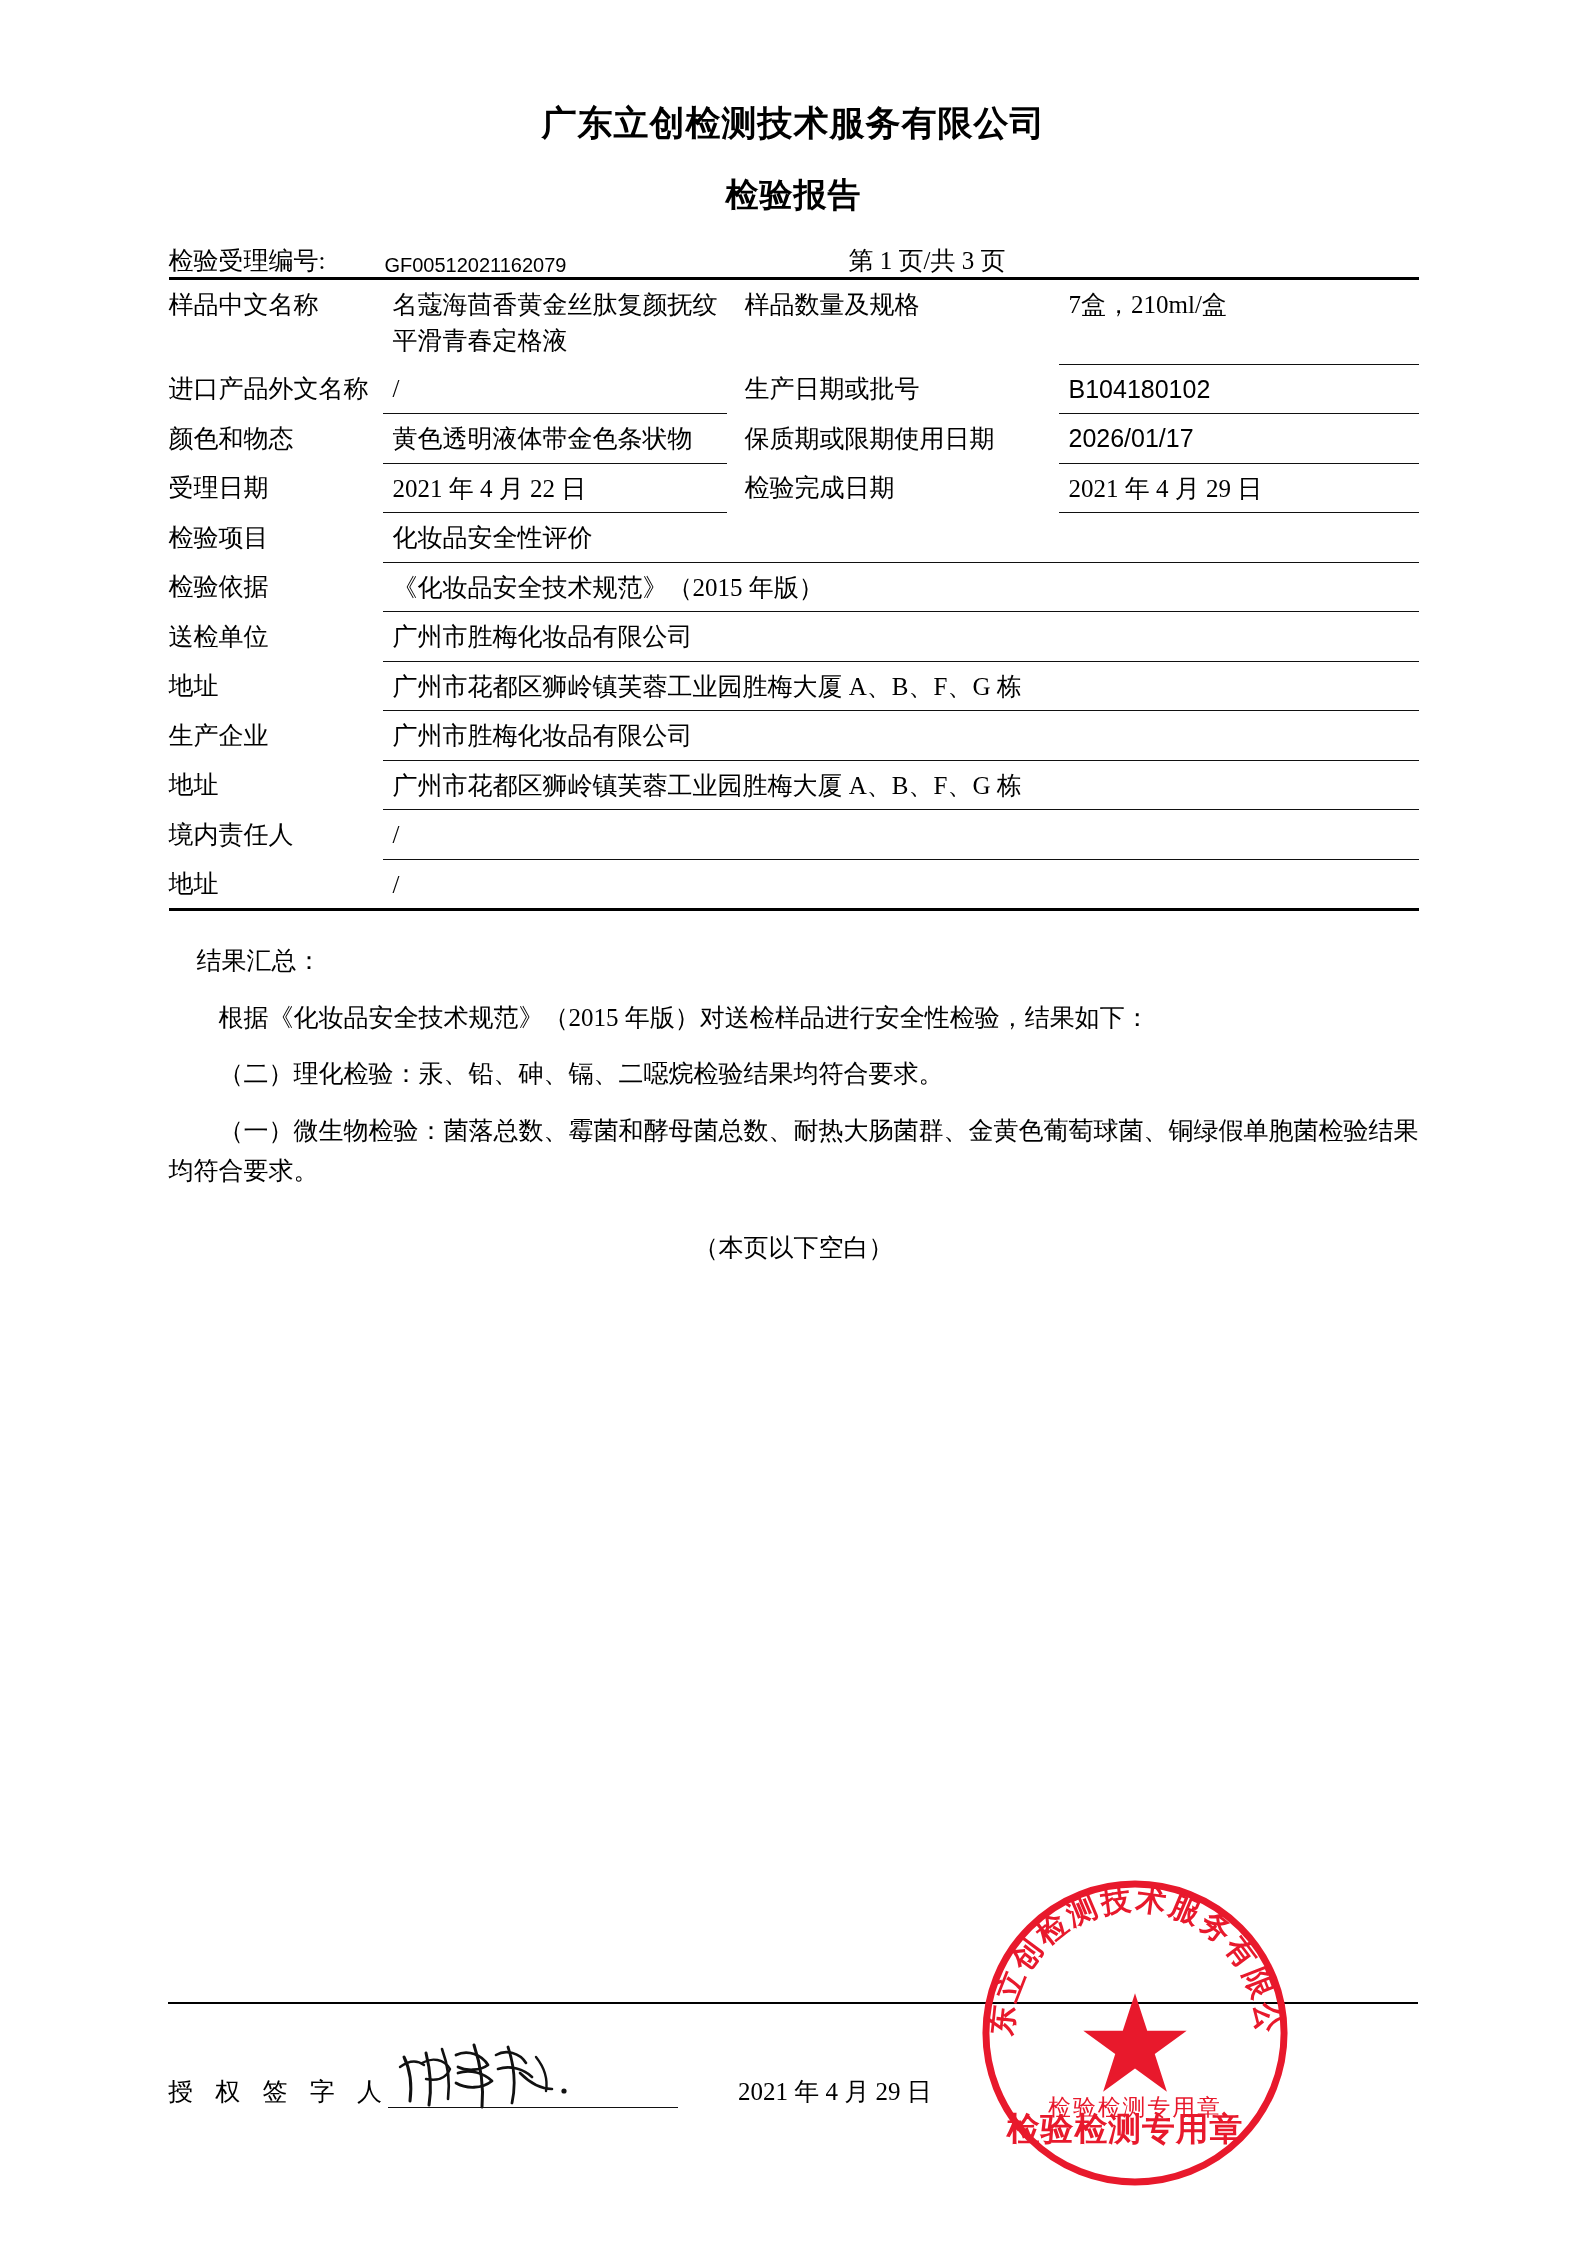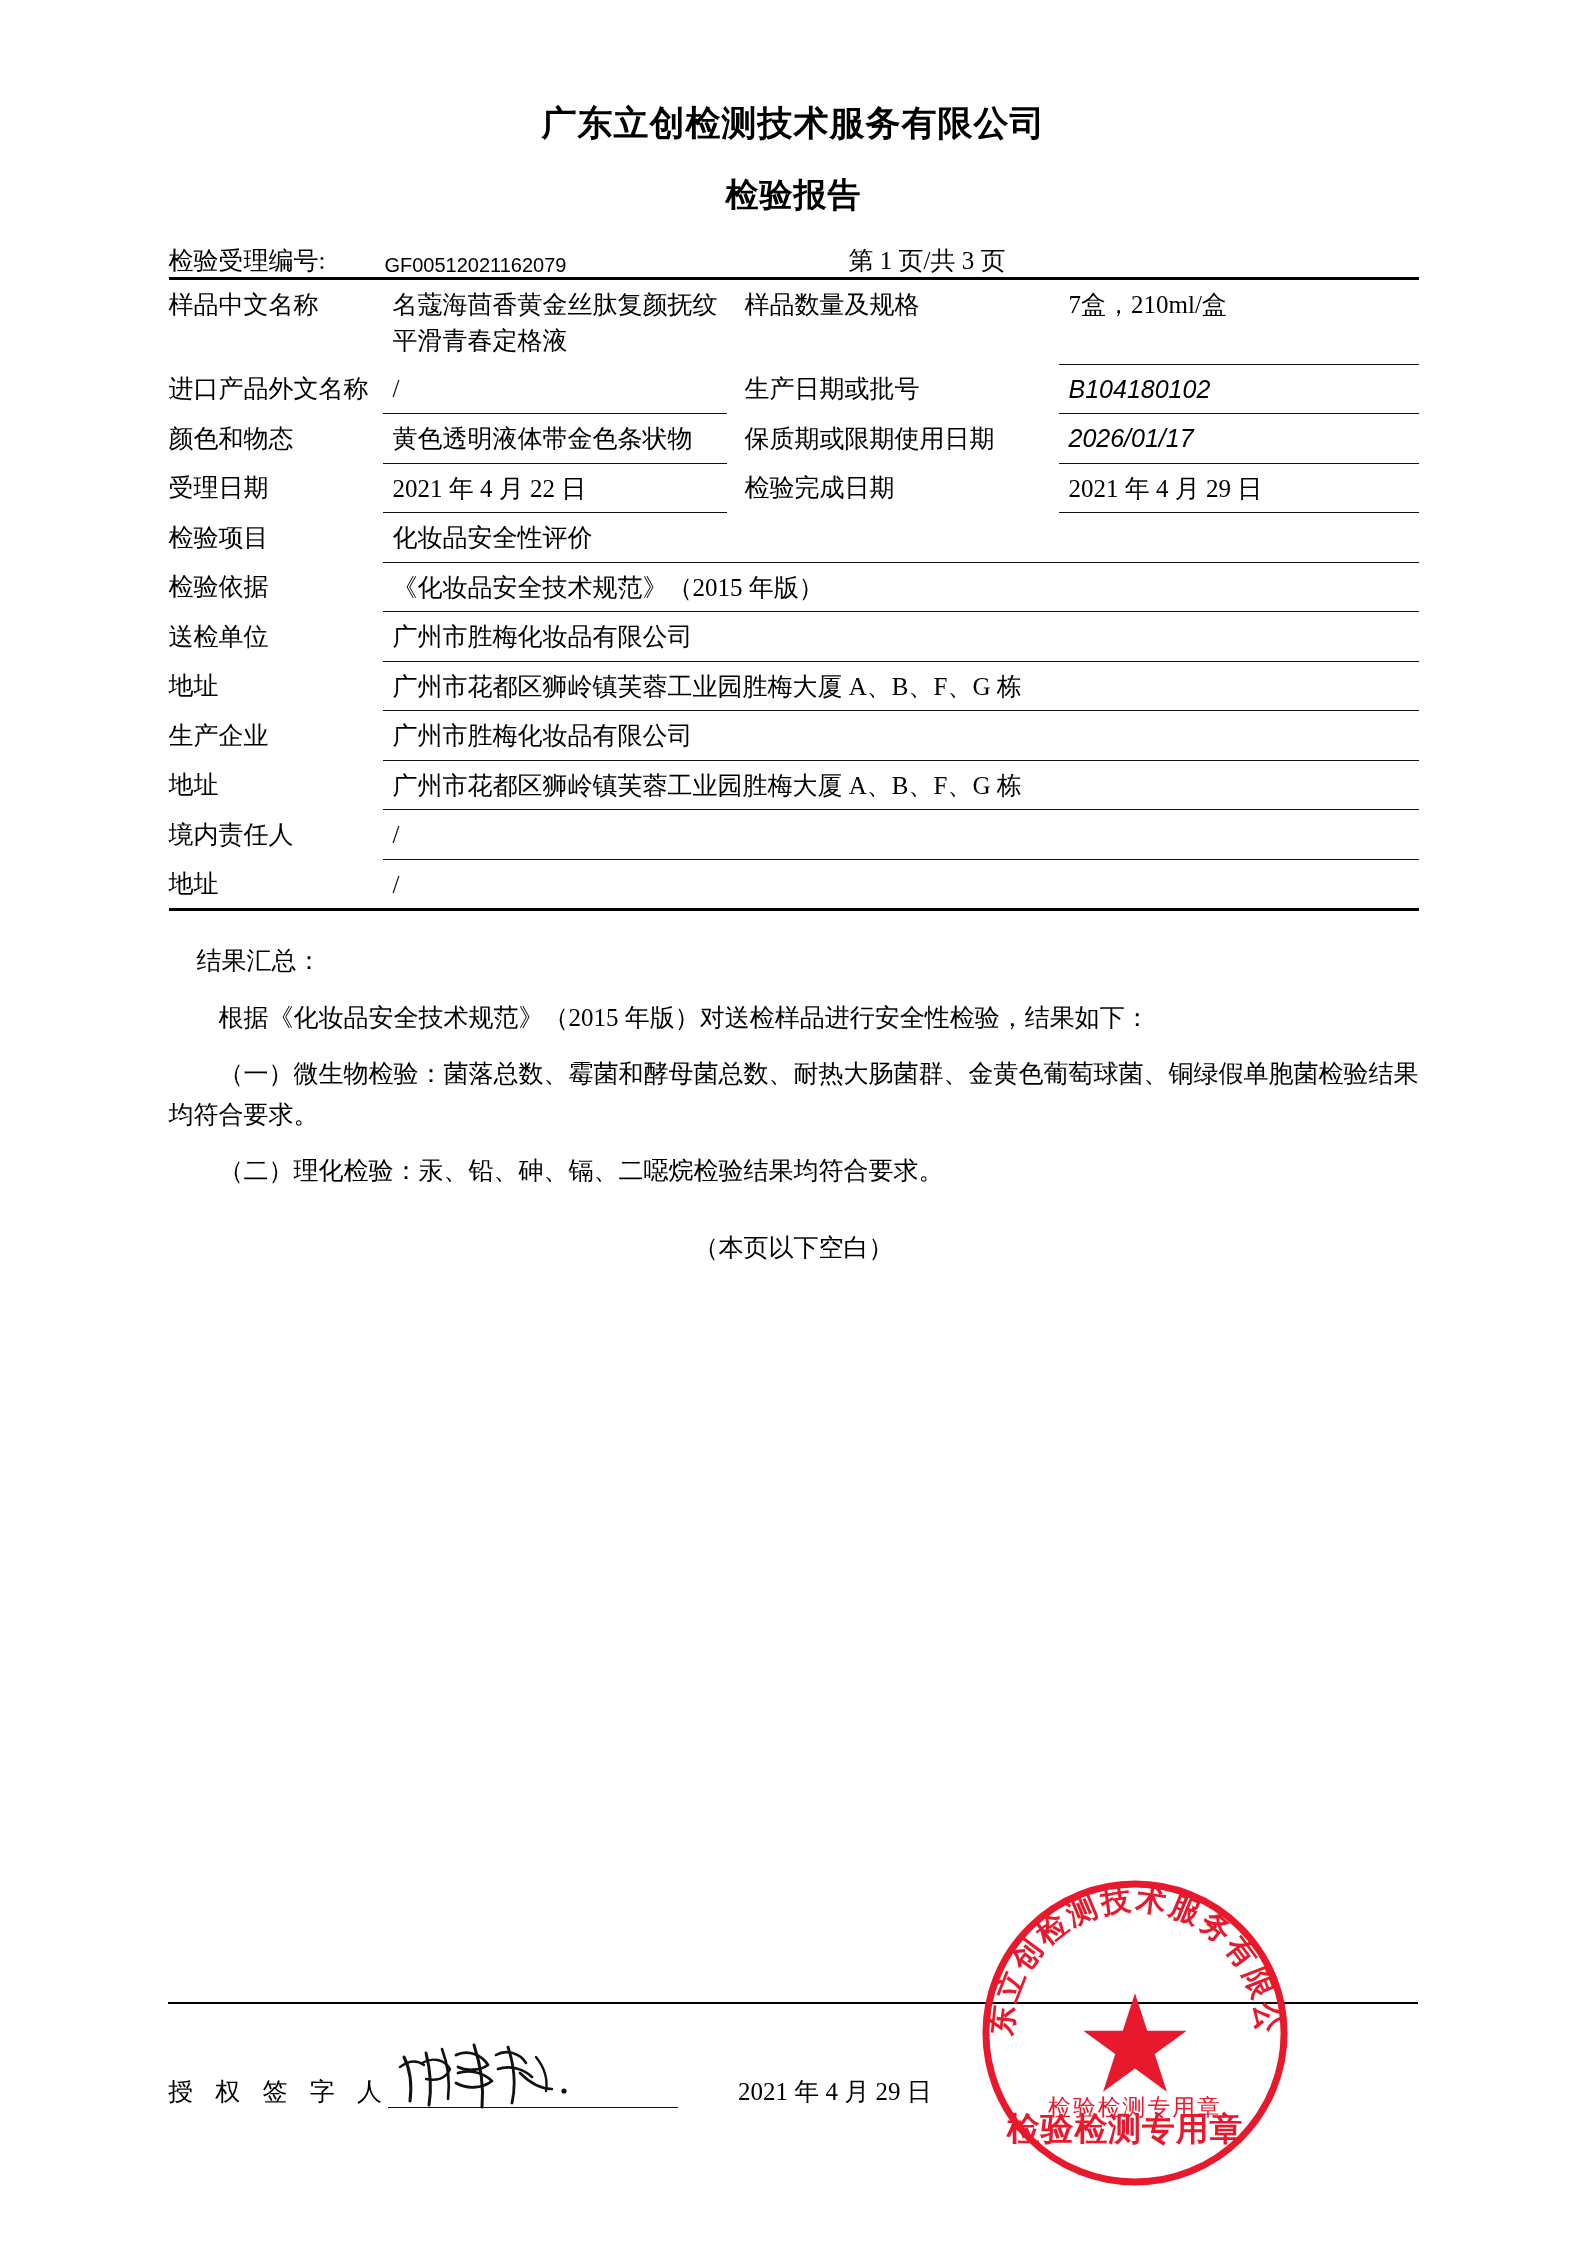--- a/index.html
+++ b/index.html
@@ -108,21 +108,20 @@
     text-align-last: justify;
     text-justify: inter-character;
   }
   .jst::after {
     content: "";
     display: inline-block;
     width: 100%;
   }
   .num {
     font-family: "Liberation Sans", "DejaVu Sans", sans-serif;
-    font-style: italic;
   }
 
   
   .results {
     width: 1250px;
     margin: 0 auto;
     padding-top: 30px;
     font-size: 25px;
     line-height: 1.62;
   }
@@ -300,22 +299,22 @@
             <span class="jst">地址</span>
           </td>
         <td class="val no-rule" colspan="3"><span>/</span></td>
       </tr>
     </tbody>
   </table>
 
   <div class="results">
     <div class="r-head">结果汇总：</div>
     <div class="r-para">根据《化妆品安全技术规范》（2015 年版）对送检样品进行安全性检验，结果如下：</div>
+    <div class="r-para">（二）理化检验：汞、铅、砷、镉、二噁烷检验结果均符合要求。</div>
     <div class="r-para">（一）微生物检验：菌落总数、霉菌和酵母菌总数、耐热大肠菌群、金黄色葡萄球菌、铜绿假单胞菌检验结果均符合要求。</div>
-    <div class="r-para">（二）理化检验：汞、铅、砷、镉、二噁烷检验结果均符合要求。</div>
     <div class="r-center">（本页以下空白）</div>
   </div>
 
   <div class="footer-rule"></div>
 
   <div class="sign-row">
     <span class="sign-label">授权签字人</span>
     <span class="sign-line">
       <svg class="signature-ink" viewBox="0 0 190 72">
         <g fill="none" stroke="#111" stroke-linecap="round" stroke-linejoin="round">

